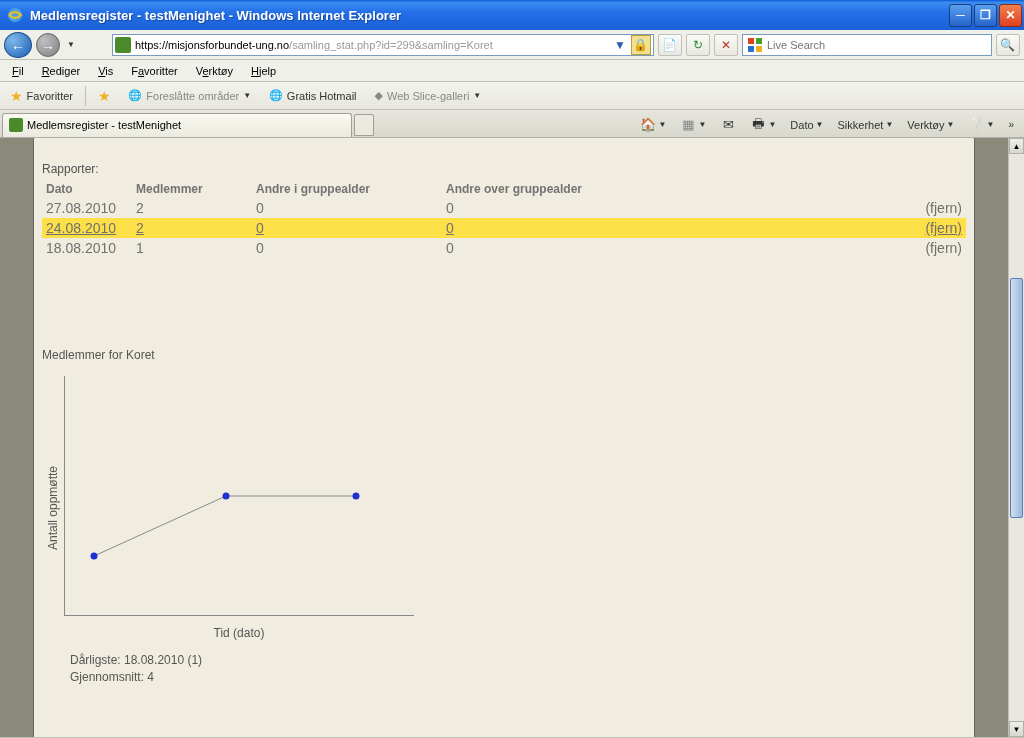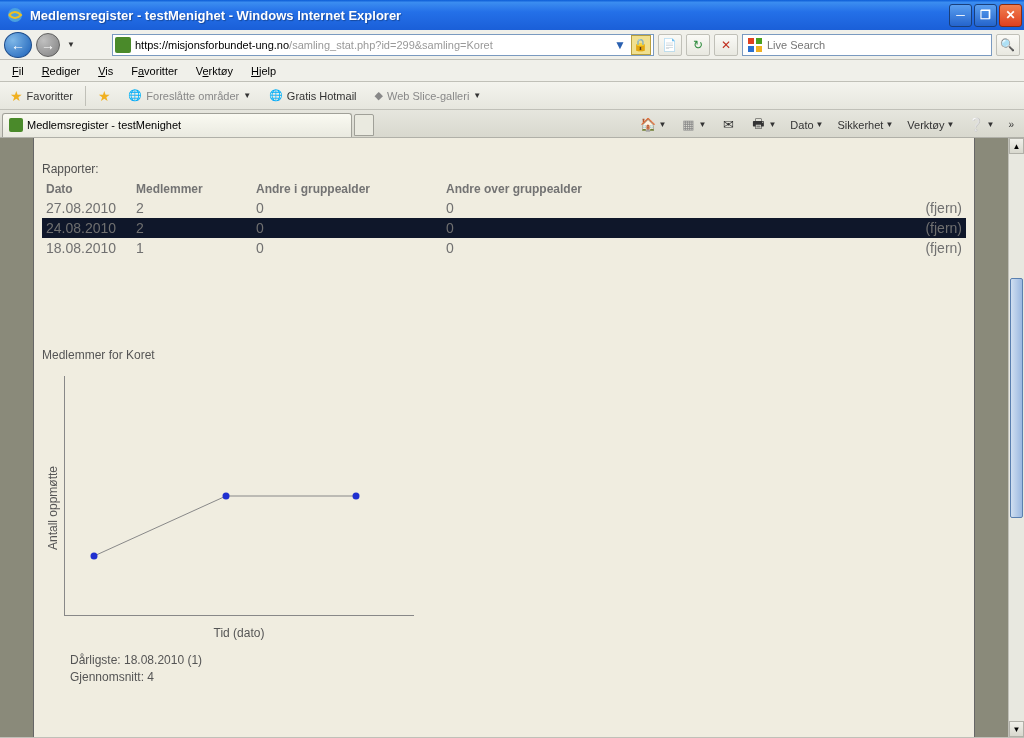--- a/index.html
+++ b/index.html
@@ -55,21 +55,21 @@
 .vscroll { position:absolute; top:0; right:0; bottom:0; width:16px; background:#e8e8e0; border-left:1px solid #c0c0b8; }
 .vscroll .up, .vscroll .down { height:16px; background:linear-gradient(to bottom,#f0f0ea,#d8d8ce); border:1px solid #b0b0a8; display:flex; align-items:center; justify-content:center; font-size:8px; }
 .vscroll .down { position:absolute; bottom:0; left:0; right:0; }
 .vscroll .thumb { position:absolute; top:140px; left:1px; right:1px; height:240px; background:linear-gradient(to right,#d0dff0,#9ab8e0); border:1px solid #5a80b0; border-radius:2px; }
 
 .page { width: 942px; background:#f0ede0; min-height:100%; border-left:1px solid #666; border-right:1px solid #666; padding: 24px 8px 0 8px; color:#555; font-size:12px; }
 .section-title { color:#505050; margin-bottom:4px; }
 table.rap { width:100%; border-collapse:collapse; }
 table.rap th { text-align:left; color:#737373; font-weight:bold; padding:2px 4px; font-size:12px; }
 table.rap td { padding:2px 4px; color:#707070; font-size:14px; }
-table.rap tr.sel td { background:#0f172a; }
+table.rap tr.sel td { background:#fde047;text-decoration:underline; }
 .fjern { color:#d86020; text-align:right; cursor:pointer; }
 .chart-title { margin-top:90px; color:#555; }
 .chartwrap { margin-top:14px; display:flex; }
 .ylabel { writing-mode: vertical-rl; transform: rotate(180deg); text-align:center; color:#555; padding:0 4px; }
 .chart { position:relative; width:350px; height:250px; }
 .chart .axis { position:absolute; background:#888; }
 .chart .yaxis { left:0; top:0; bottom:10px; width:1px; }
 .chart .xaxis { left:0; right:0; bottom:10px; height:1px; }
 .chart svg { position:absolute; left:0; top:0; }
 .xlabel { text-align:center; margin-left:40px; width:350px; color:#555; }

